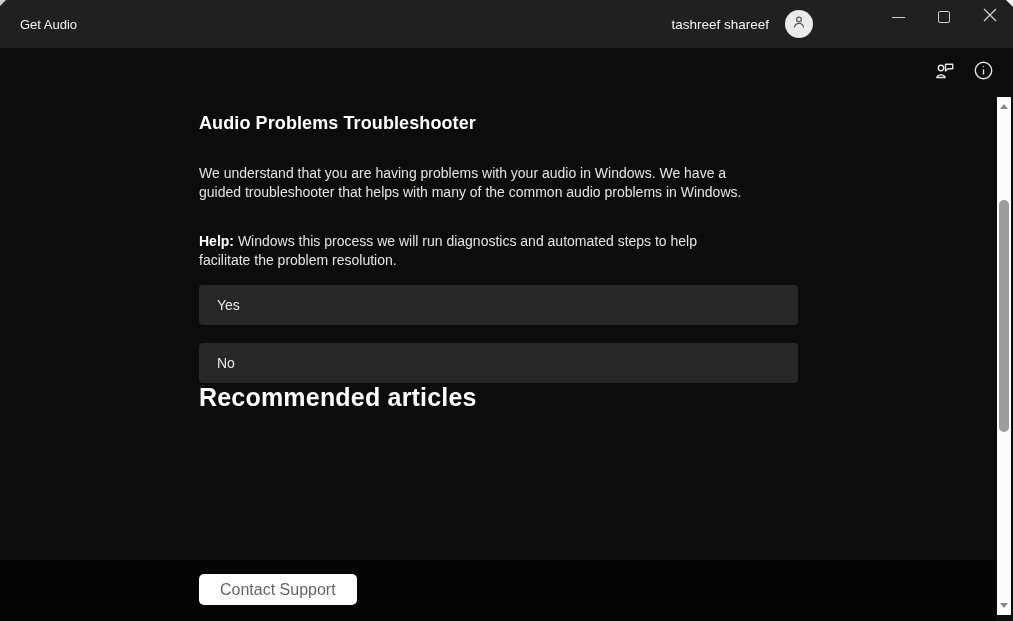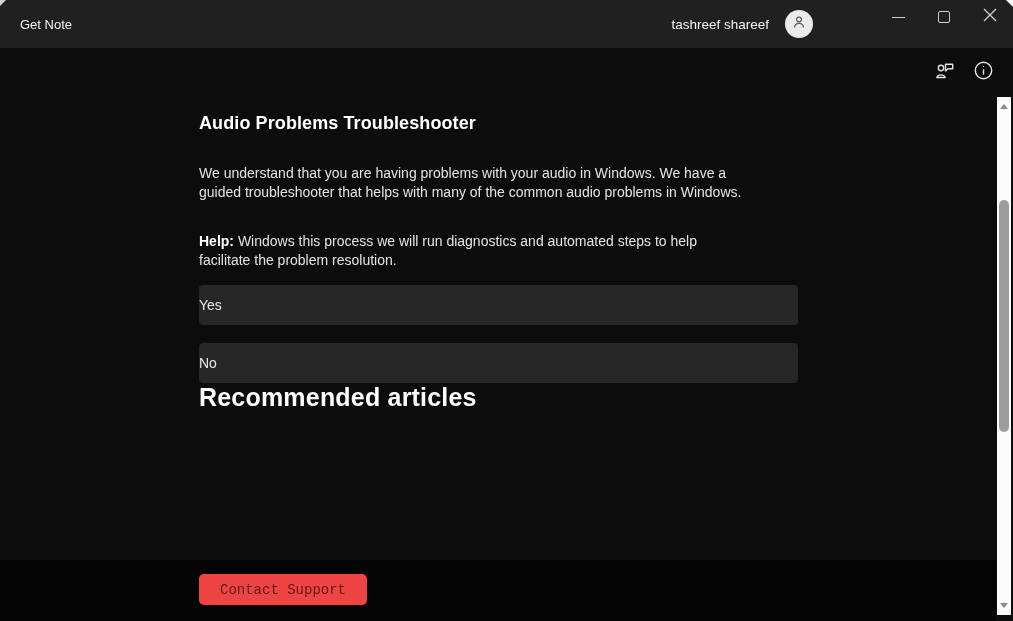--- a/index.html
+++ b/index.html
@@ -69,38 +69,38 @@
   .note b { color: #ffffff; }
   .question {
     margin-top: 33px; width: 500px;
     font-size: 14px; line-height: 19px; font-weight: 700; color: #ffffff;
   }
   .option-btn {
     display: block; width: 599px; height: 40px;
     margin-top: 18px;
     background: #272727; border: none; border-radius: 4px;
     color: #eae8e5; font-size: 14px; text-align: left;
-    cursor: pointer;
+    padding-left: 18px; cursor: pointer;
     font-family: inherit;
   }
   .option-btn.first { margin-top: 15px; }
   .recommended {
     font-size: 25px; font-weight: 700; color: #ffffff;
     letter-spacing: 0.2px;
   }
   .footer-band {
     position: absolute; left: 0; top: 560px;
     width: 996px; height: 61px; background: #050505;
   }
   .contact-btn {
     position: absolute; left: 199px; top: 574px;
     height: 31px; padding: 0 21px;
-    background: #ef4444; border: none; border-radius: 5px;
-    color: rgba(0,0,0,0.62); font-size: 14px; cursor: pointer;
-    font-family: Liberation Mono, monospace;
+    background: #ffffff; border: none; border-radius: 5px;
+    color: rgba(0,0,0,0.62); font-size: 16px; cursor: pointer;
+    font-family: Liberation Sans, sans-serif;
   }
 
   
   .scrollbar-track {
     position: absolute; left: 997px; top: 97px;
     width: 14px; height: 518px; background: #fbfbfb;
   }
   .scroll-arrow {
     position: absolute; left: 3px;
     width: 0; height: 0; cursor: pointer;
@@ -111,21 +111,21 @@
   .scrollbar-thumb {
     position: absolute; left: 2px; top: 103px;
     width: 10px; height: 232px;
     background: #9d9d9d; border-radius: 5px; cursor: pointer;
   }
 </style>
 </head>
 <body>
 
 <div class="titlebar">
-  <span class="app-title">Get Note</span>
+  <span class="app-title">Get Audio</span>
   <div class="titlebar-spacer"></div>
   <div class="account">
     <span class="user-name">tashreef shareef</span>
     <span class="avatar">
       <span>
         <svg width="16" height="16" viewBox="0 0 16 16" fill="none" stroke="#5a5a5a" stroke-width="1.2">
           <circle cx="8" cy="5.5" r="2.4"></circle>
           <path d="M3.5 13.5 a4.5 4.2 0 0 1 9 0"></path>
         </svg>
       </span>

